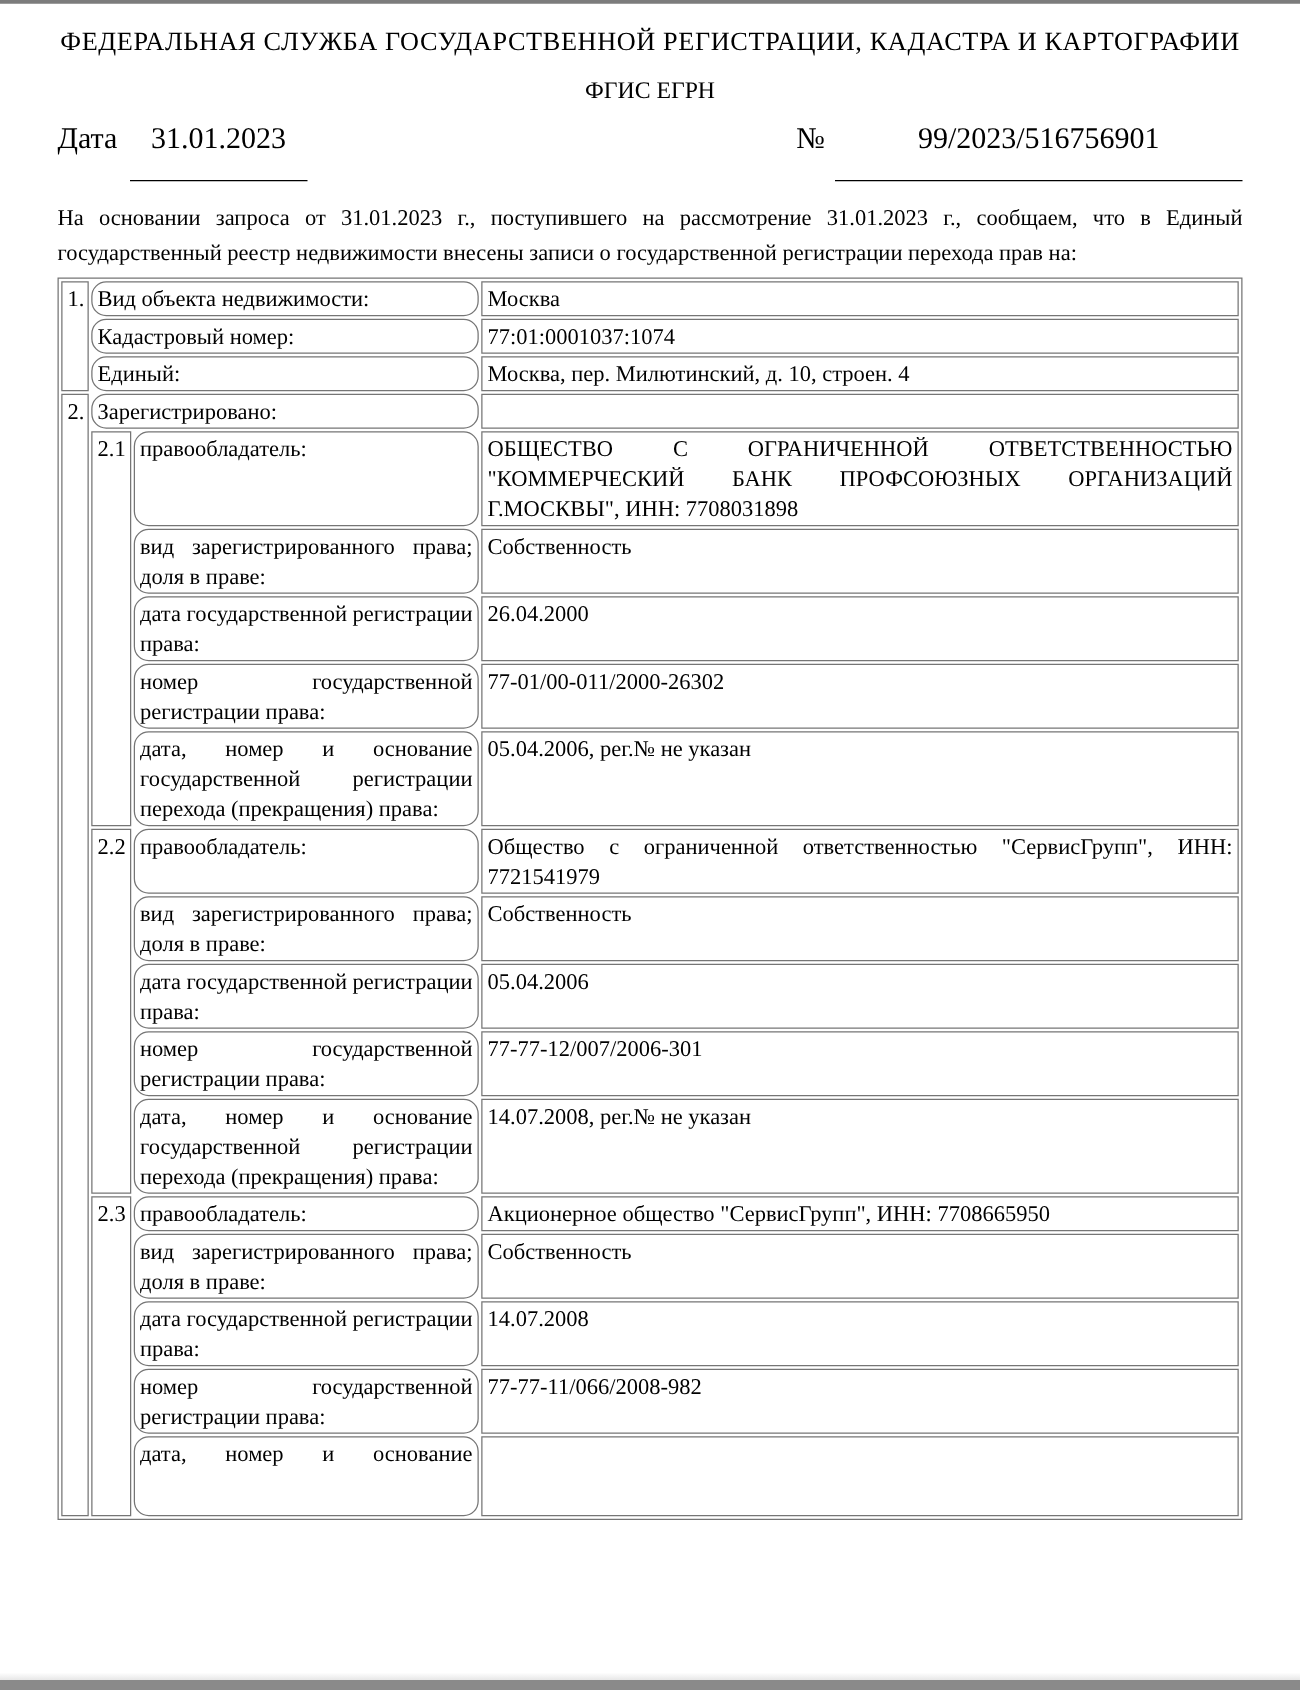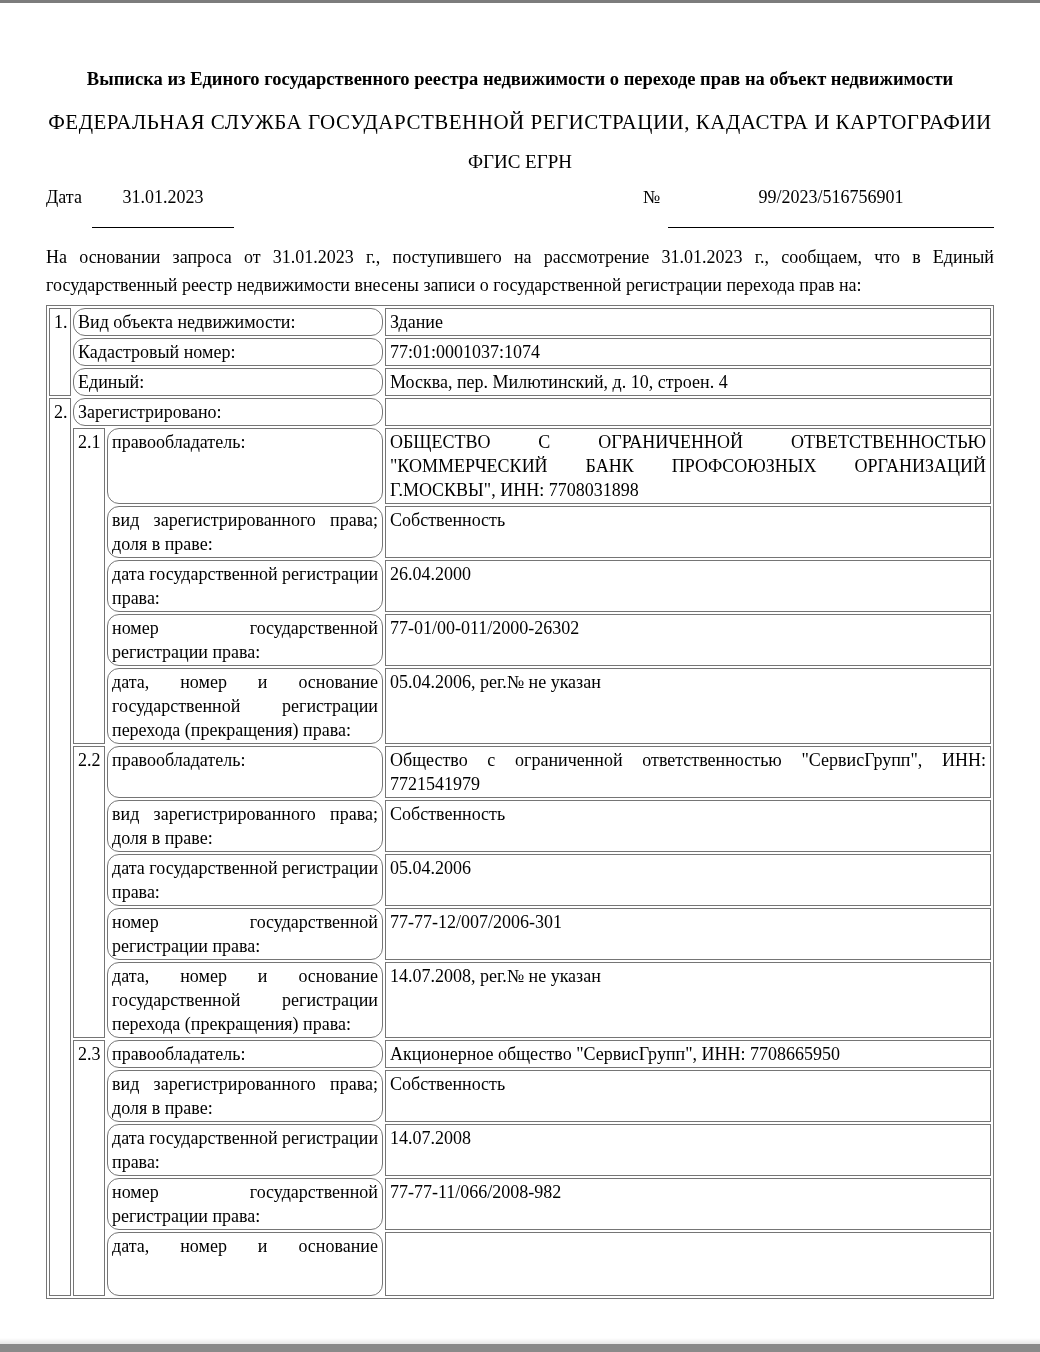--- a/index.html
+++ b/index.html
@@ -36,21 +36,21 @@
   .agency {
     margin-top: 18px; text-align: center;
     font-size: 21px; line-height: 24px; letter-spacing: 0.5px;
   }
   .system {
     margin-top: 17px; text-align: center;
     font-size: 19px; line-height: 22px;
   }
   .meta-row {
     display: flex; justify-content: space-between; align-items: baseline;
-    margin-top: 14px; font-size: 18px;
+    margin-top: 14px; font-size: 24px;
   }
   .date-group, .number-group { display: flex; align-items: baseline; }
   .field-line {
     display: inline-block; border-bottom: 1px solid #000;
     text-align: center; padding-bottom: 19px;
   }
   .date-line { width: 142px; margin-left: 10px; }
   .number-line { width: 326px; margin-left: 8px; font-family: Liberation Serif, serif; }
   .intro {
     margin-top: 16px; text-align: justify;
@@ -75,21 +75,20 @@
   tr.row-cut td { height: 60px; }
   tr.row-cut td.label { text-align-last: justify; }
 </style>
 </head>
 <body>
 
 <div class="edge-top"></div>
 
 <div class="content">
 
-  <div class="doc-title">Выписка из Единого государственного реестра недвижимости о переходе прав на объект недвижимости</div>
   <div class="agency">ФЕДЕРАЛЬНАЯ СЛУЖБА ГОСУДАРСТВЕННОЙ РЕГИСТРАЦИИ, КАДАСТРА И КАРТОГРАФИИ</div>
   <div class="system">ФГИС ЕГРН</div>
 
   <div class="meta-row">
     <div class="date-group">
       <span>Дата</span>
       <span class="field-line date-line">31.01.2023</span>
     </div>
     <div class="number-group">
       <span>№</span>
@@ -104,21 +103,21 @@
       <col style="width:22px">
         <col style="width:32px">
         <col style="width:276px">
         <col>
     </colgroup>
 
     <tbody>
         <tr>
       <td class="num" rowspan="3">1.</td>
       <td class="label" colspan="2">Вид объекта недвижимости:</td>
-      <td class="value">Здание</td>
+      <td class="value">Москва</td>
     </tr>
     <tr>
       <td class="label" colspan="2">Кадастровый номер:</td>
       <td class="value">77:01:0001037:1074</td>
     </tr>
     <tr>
       <td class="label" colspan="2">Единый:</td>
       <td class="value">Москва, пер. Милютинский, д. 10, строен. 4</td>
     </tr>
 

